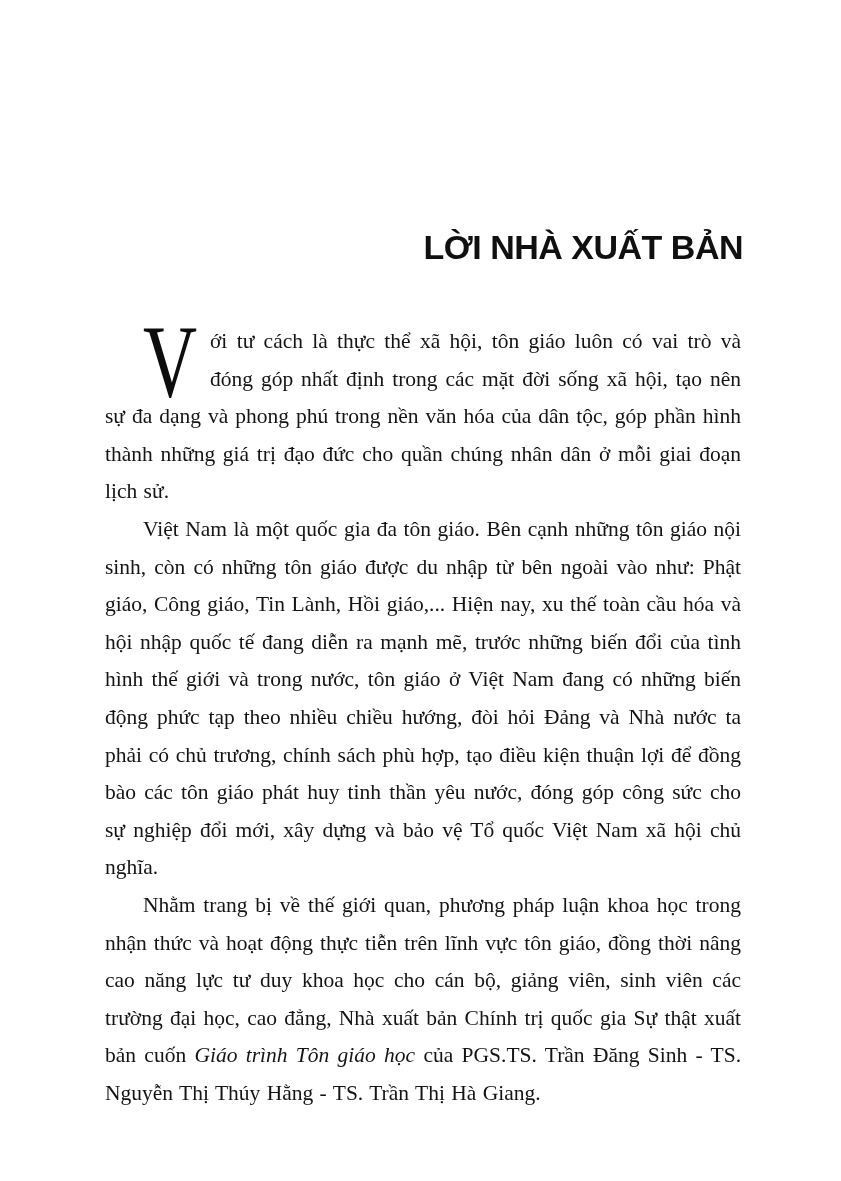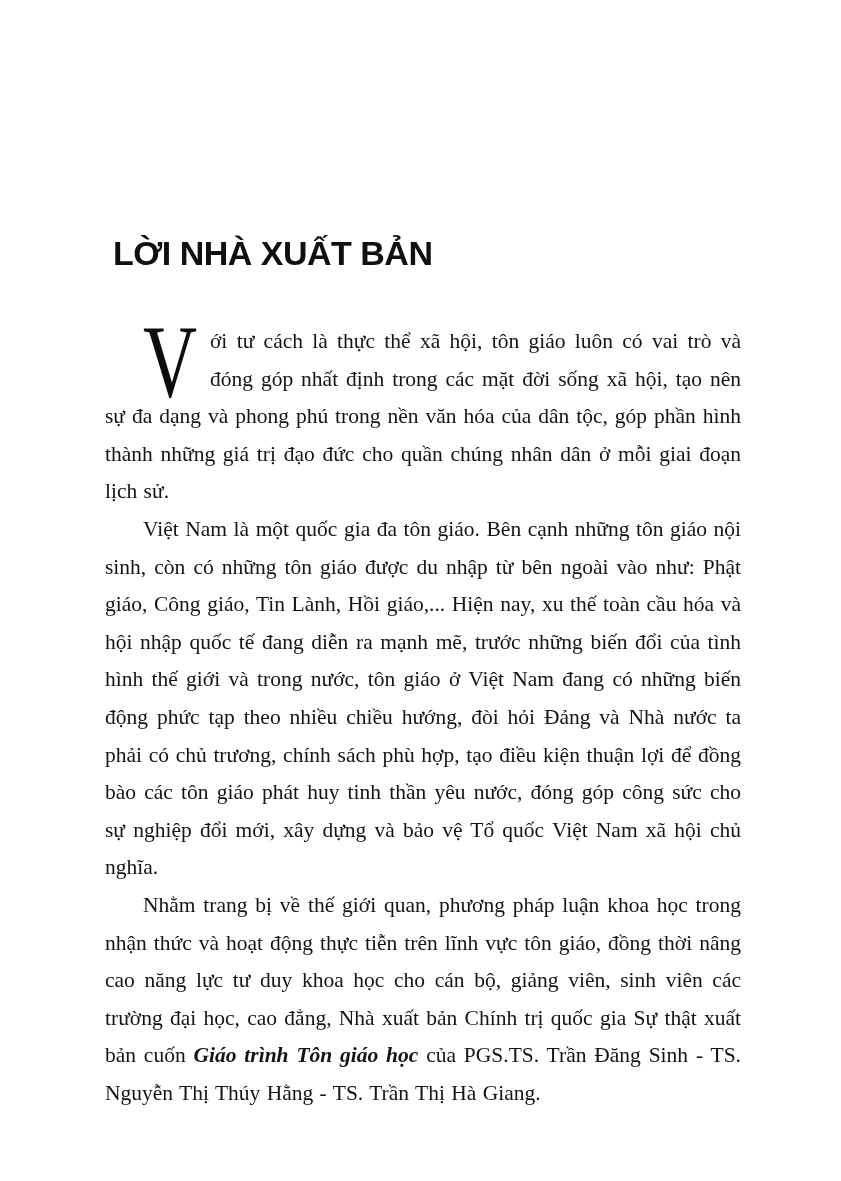--- a/index.html
+++ b/index.html
@@ -15,22 +15,22 @@
     background: #ffffff;
     font-family: "Liberation Serif", serif;
     color: #141414;
     overflow: hidden;
   }
   .heading {
     position: absolute;
     top: 226px;
     left: 105px;
     width: 636px;
-    margin: 8px;
-    text-align: left;
+    margin: 2px;
+    text-align: right;
     font-family: "Liberation Sans", sans-serif;
     font-weight: bold;
     font-size: 34px;
     letter-spacing: -0.5px;
     color: #101010;
     white-space: nowrap;
   }
   .body-text {
     position: absolute;
     top: 323px;
@@ -55,21 +55,21 @@
     height: 72px;
     margin: 2px 9px 0 38px;
     font-size: 104px;
     line-height: 72px;
     font-weight: normal;
     transform: scaleX(0.72);
     transform-origin: 0 50%;
     color: #0d0d0d;
   }
   .book-title {
-    font-weight: bold;
+    font-weight: normal;
     font-style: italic;
     margin-top: 9px;
   }
 </style>
 </head>
 <body>
 
 <div class="page">
 
   <h1 class="heading">LỜI NHÀ XUẤT BẢN</h1>

